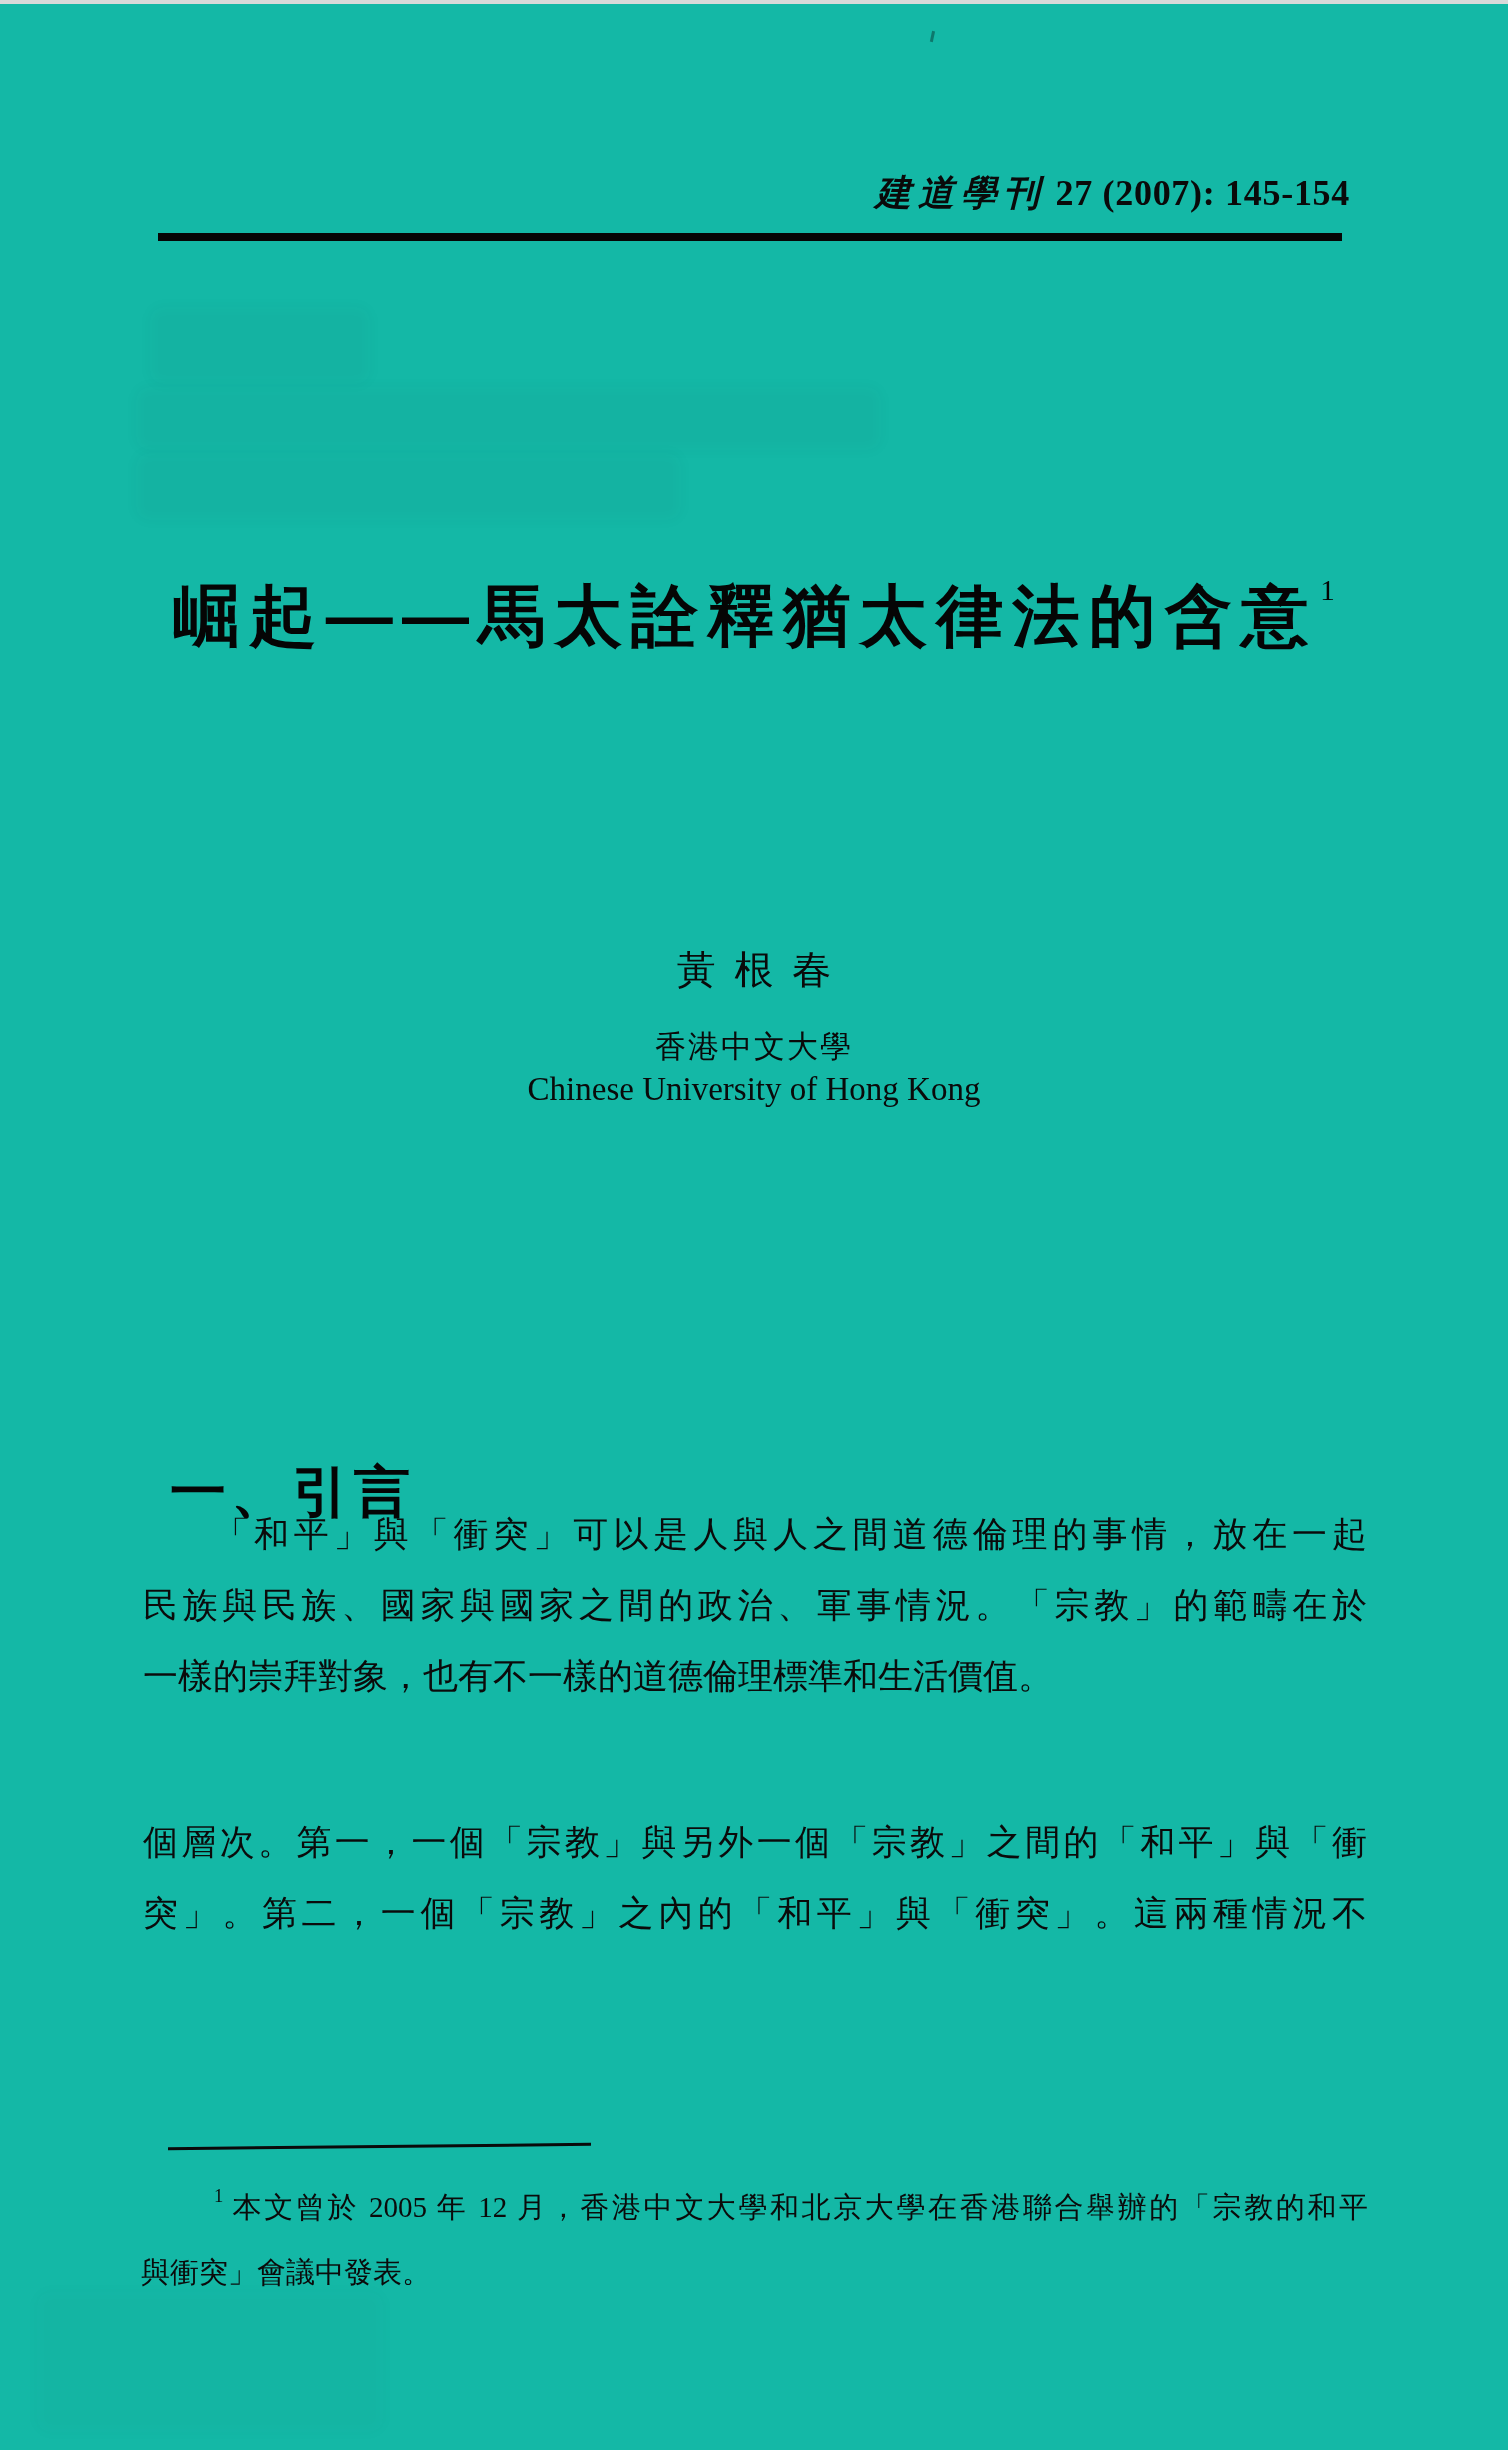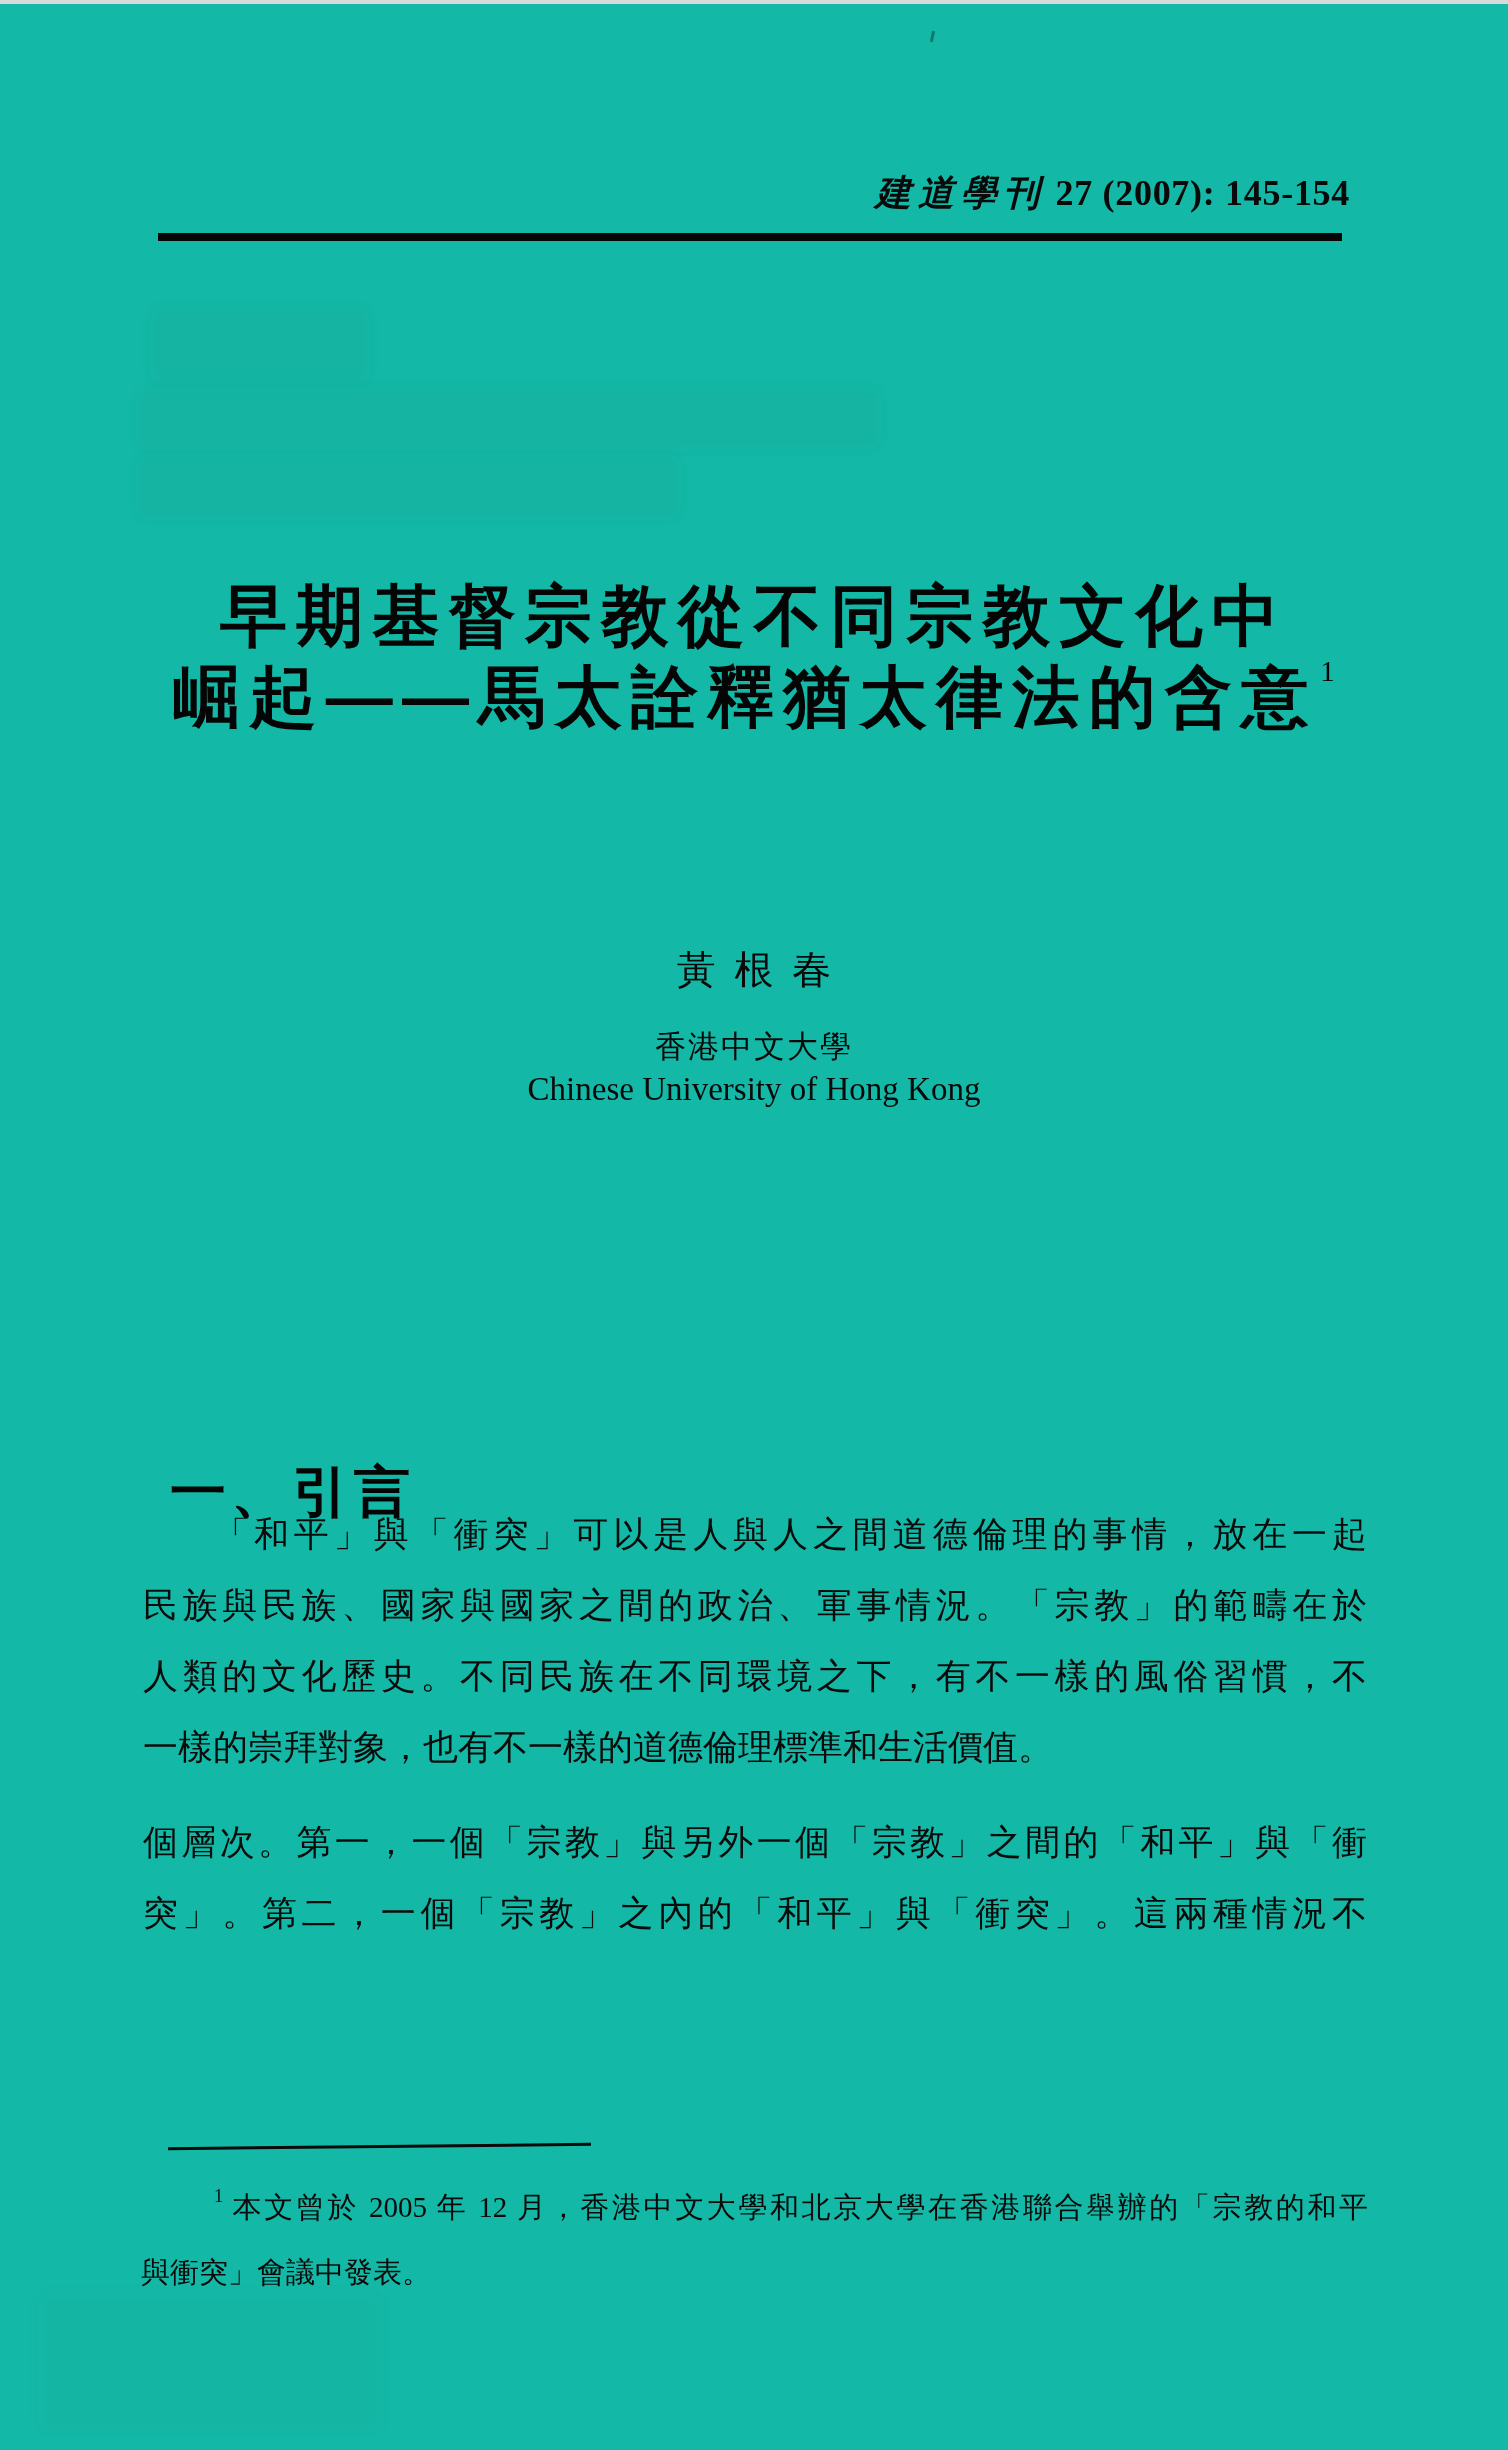--- a/index.html
+++ b/index.html
@@ -199,34 +199,32 @@
   <div class="ghost g3"></div>
   <div class="ghost g4"></div>
   <div class="speck"></div>
 
   <div class="header-cite">
     <span class="zh">建道學刊</span><span class="num">27 (2007): 145-154</span>
   </div>
   <div class="top-rule"></div>
 
   <h1 class="article-title">
-    <span class="t-line">早期基督宗教從不同宗教文化中</span>
     <span class="t-line"><span>崛起——馬太詮釋猶太律法的含意</span><sup>1</sup></span>
   </h1>
 
   <div class="author-name">黃根春</div>
   <div class="affil-zh">香港中文大學</div>
   <div class="affil-en">Chinese University of Hong Kong</div>
 
   <h2 class="section-heading">一、引言</h2>
 
   <div class="para para-1">
     <div class="b-line indent">「和平」與「衝突」可以是人與人之間道德倫理的事情，放在一起</div>
     <div class="b-line">民族與民族、國家與國家之間的政治、軍事情況。「宗教」的範疇在於</div>
-    <div class="b-line">人類的文化歷史。不同民族在不同環境之下，有不一樣的風俗習慣，不</div>
     <div class="b-line short">一樣的崇拜對象，也有不一樣的道德倫理標準和生活價值。</div>
   </div>
 
   <div class="para para-2">
     <div class="b-line">個層次。第一，一個「宗教」與另外一個「宗教」之間的「和平」與「衝</div>
     <div class="b-line">突」。第二，一個「宗教」之內的「和平」與「衝突」。這兩種情況不</div>
   </div>
 
   <div class="fn-rule"></div>
   <div class="footnote">

